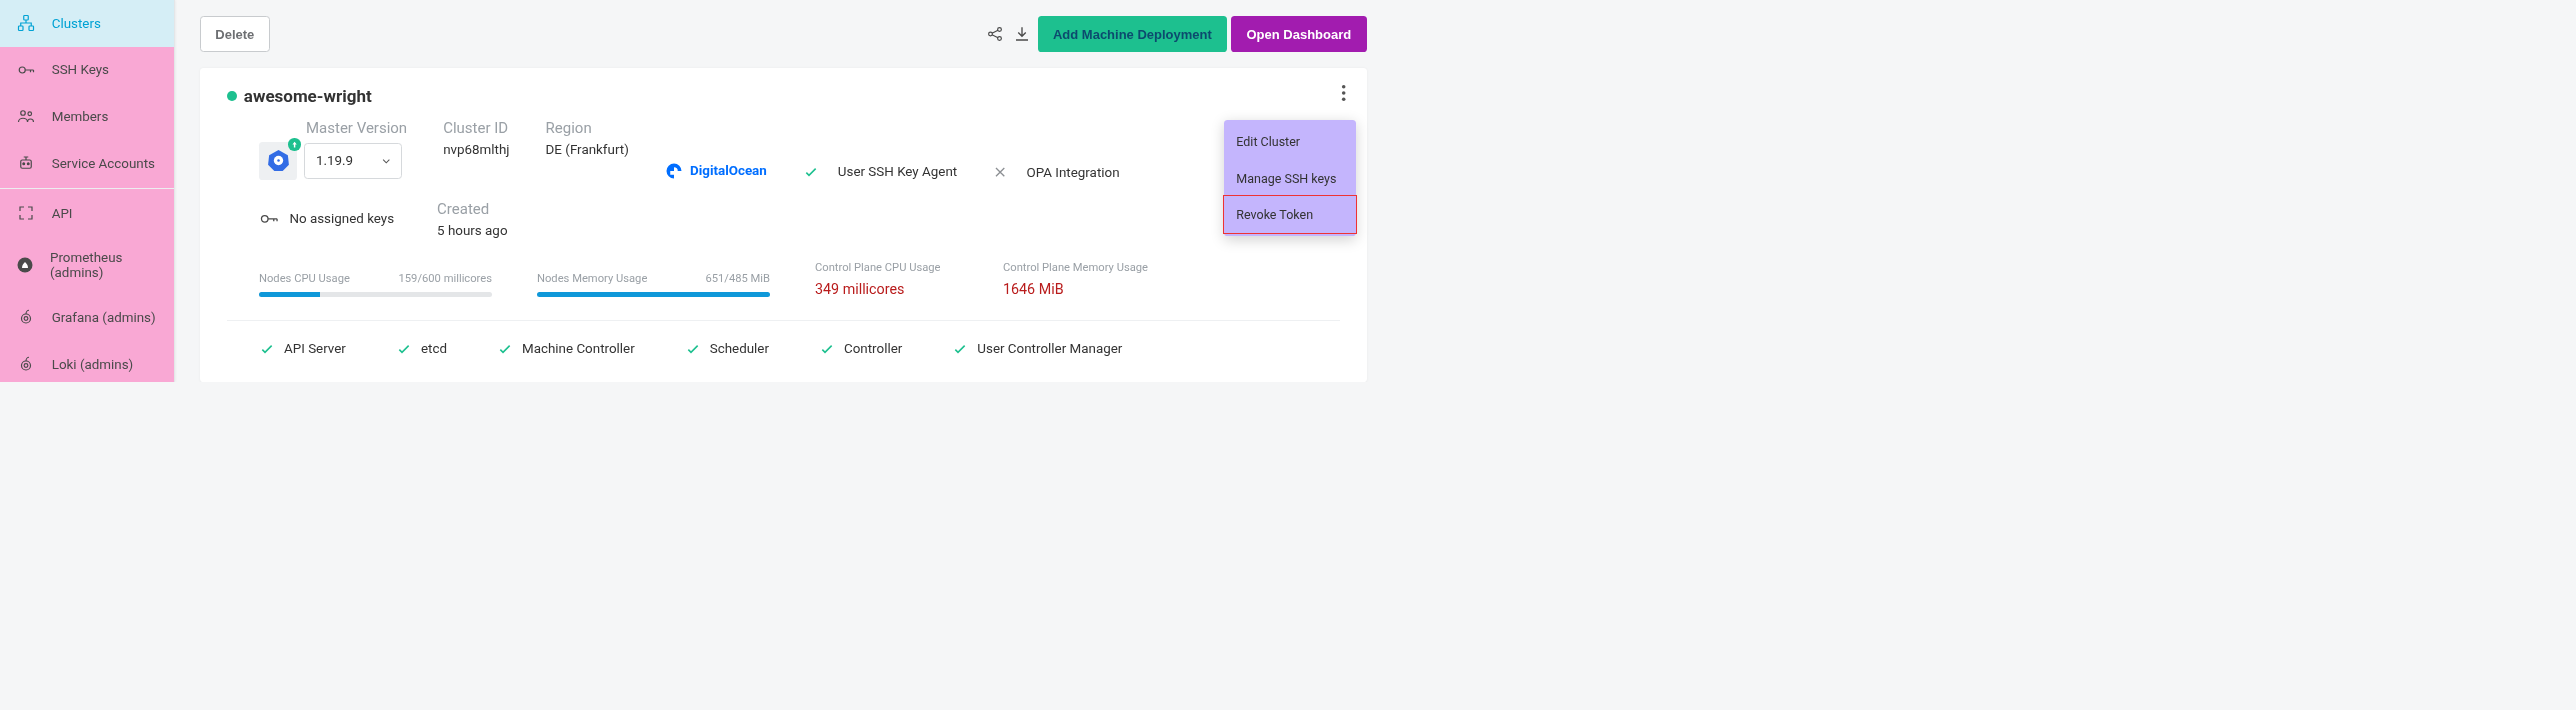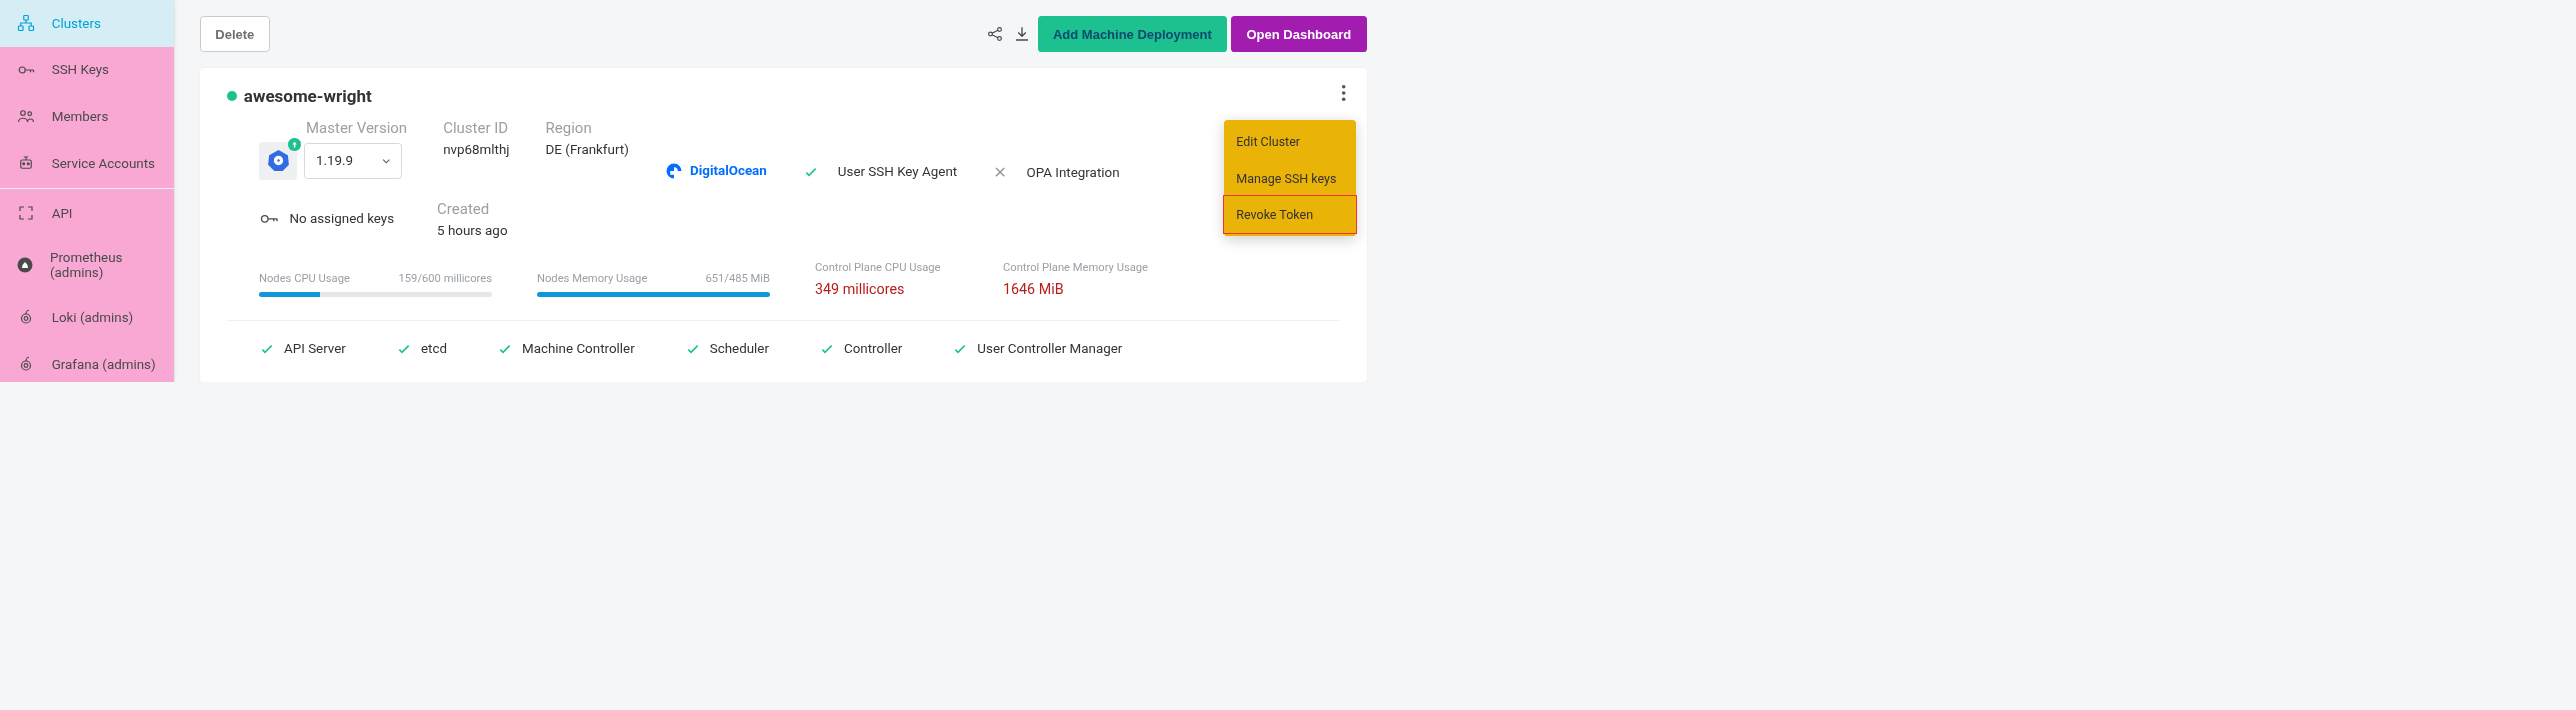--- a/index.html
+++ b/index.html
@@ -105,21 +105,21 @@
   .components {
     display:flex; gap:50px; padding:19.7px 32px 0 32px; margin-top:23px;
     border-top:0.9px solid #eef0f2;
   }
   .comp { display:flex; align-items:center; gap:9px; font-size:13.4px; color:#333; }
   .comp .chk { color:#1dc08f; }
 
   
   .menu {
     position:absolute; top:52px; right:10.7px; width:116px;
-    background:#eab308; border-radius:3.6px; box-shadow:0 3.6px 14.3px rgba(0,0,0,0.18);
+    background:#c4b5fd; border-radius:3.6px; box-shadow:0 3.6px 14.3px rgba(0,0,0,0.18);
     padding:3.6px 0; z-index:10;
   }
   .menu .mi { padding:10.7px 12.5px; font-size:12.5px; color:#333; cursor:pointer; }
   .menu .mi.hl { outline:1.8px solid #e33; outline-offset:-0.9px; }
   .menu { width: 132px; }
 
   svg { display:block; }
 </style>
 </head>
 <body>
@@ -187,31 +187,31 @@
       <span class="label">Prometheus (admins)</span>
     </div>
     <div class="sidebar-item">
       <span class="icon">
         <svg width="18" height="18" viewBox="0 0 24 24" fill="none" stroke="#4a4a4a" stroke-width="1.6">
             <circle cx="12" cy="14" r="6"></circle>
             <circle cx="12" cy="14" r="2.5"></circle>
             <path d="M12 8c0-3 2-5 4-5"></path>
           </svg>
       </span>
-      <span class="label">Loki (admins)</span>
+      <span class="label">Grafana (admins)</span>
     </div>
     <div class="sidebar-item">
       <span class="icon">
         <svg width="18" height="18" viewBox="0 0 24 24" fill="none" stroke="#4a4a4a" stroke-width="1.6">
             <circle cx="12" cy="14" r="6"></circle>
             <circle cx="12" cy="14" r="2.5"></circle>
             <path d="M12 8c0-3 2-5 4-5"></path>
           </svg>
       </span>
-      <span class="label">Grafana (admins)</span>
+      <span class="label">Loki (admins)</span>
     </div>
   </nav>
 
   <main class="main">
     <div class="toolbar">
       <button class="btn btn-delete">Delete</button>
       <div class="spacer"></div>
       <span class="tb-icon">
         <svg width="18" height="18" viewBox="0 0 24 24" fill="none" stroke="#4a4a4a" stroke-width="1.6">
             <circle cx="6" cy="12" r="2.5"></circle>

